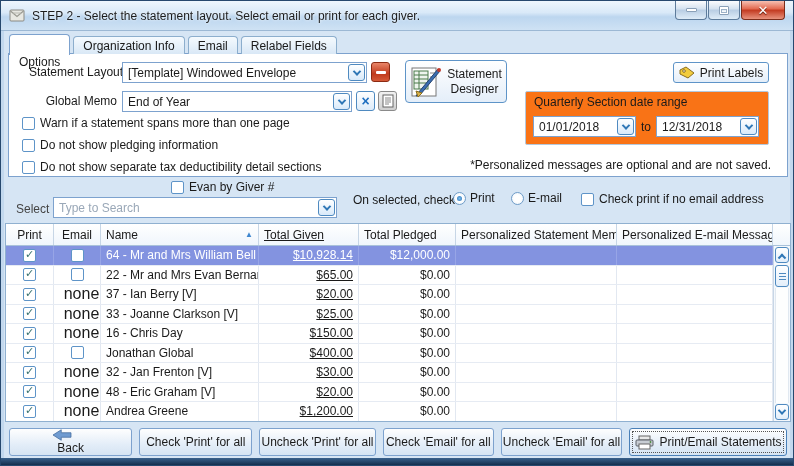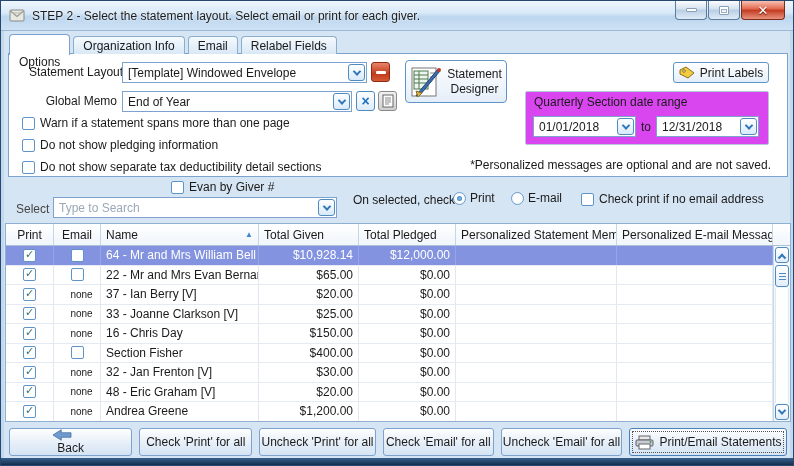--- a/index.html
+++ b/index.html
@@ -98,21 +98,21 @@
 
   .printlabels-btn {
     position:absolute; left:664px; top:8px; width:96px; height:21px;
     border:1px solid #5e94c8; border-radius:3px; background:linear-gradient(#ffffff,#e4eef9);
     display:flex; align-items:center; justify-content:center; cursor:pointer; font-size:12px;
   }
   .printlabels-btn svg { margin-right:5px; }
 
   .groupbox {
     position:absolute; left:516px; top:37px; width:244px; height:54px;
-    border:1px solid #b3c8dd; border-radius:2px; background:#d946ef;
+    border:1px solid #b3c8dd; border-radius:2px; background:#f97316;
   }
   .groupbox .gb-title { position:absolute; left:8px; top:3px; font-size:12px; }
   .groupbox .gb-row { position:absolute; left:7px; top:24px; display:flex; align-items:center; }
   .groupbox .field { position:relative; }
   .to-lbl { margin:0 5px; font-size:12px; }
 
   .note { position:absolute; right:16px; top:104px; font-size:12px; }
 
   
   .mid-sort { top:179px; left:170px; position:absolute; }
@@ -135,26 +135,26 @@
   .sort-arrow { margin-left:auto; font-size:8px; color:#3f87cf; padding-left:4px; }
   .tbody { flex:1; display:flex; overflow:hidden; }
   .rows-col { flex:1; display:flex; flex-direction:column; }
   .trow { display:flex; height:19.5px; border-bottom:1px solid #e6ebf3; flex:0 0 auto; cursor:default; }
   .trow.selected { background:#8393e0; color:#fff; }
   .td { display:flex; align-items:center; padding:0 5px; border-right:1px solid #e2e8f1; white-space:nowrap; overflow:hidden; }
   .trow.selected .td { border-right-color:#97a5e6; }
   .c-print  { width:48px; justify-content:center; }
   .c-email  { width:47px; justify-content:center; }
   .c-name   { width:158px; }
-  .c-given  { width:100px; justify-content:flex-end; }
+  .c-given  { width:100px; justify-content:flex-end;text-decoration:underline; }
   .c-pledged{ width:97px;  justify-content:flex-end; }
   .c-memo   { width:161px; }
   .c-msg    { flex:1; }
   .c-stub   { width:17px; border-right:none; }
-  .none-txt { font-size:10px;margin-left:9px; }
+  .none-txt { font-size:16px;margin-left:9px; }
 
   .scroll-col { width:17px; border-left:1px solid #c7d6e6; background:#f4f8fc; display:flex; flex-direction:column; }
   .scroll-btn, .scroll-thumb {
     height:16px; margin:1px; border:1px solid #4f8ac0; border-radius:3px;
     background:linear-gradient(#ffffff,#e2eefa); display:flex; align-items:center; justify-content:center; cursor:pointer; flex:0 0 auto;
   }
   .scroll-thumb { height:22px; flex-direction:column; }
   .grip { width:7px; height:1px; background:#4f8ac0; margin:1px 0; }
   .scroll-track { flex:1; background:#fdfefe; margin:0 1px; border-left:1px solid #e0e8f0; border-right:1px solid #e0e8f0; }
 
@@ -437,21 +437,21 @@
           </div>
           <div class="trow">
             <div class="td c-print">
               <span class="cb">
                 <span class="mark">✓</span>
               </span>
             </div>
             <div class="td c-email">
               <span class="cb"></span>
             </div>
-            <div class="td c-name">Section Fisher</div>
+            <div class="td c-name">Jonathan Global</div>
             <div class="td c-given">$400.00</div>
             <div class="td c-pledged">$0.00</div>
             <div class="td c-memo"></div>
             <div class="td c-msg"></div>
           </div>
           <div class="trow">
             <div class="td c-print">
               <span class="cb">
                 <span class="mark">✓</span>
               </span>

